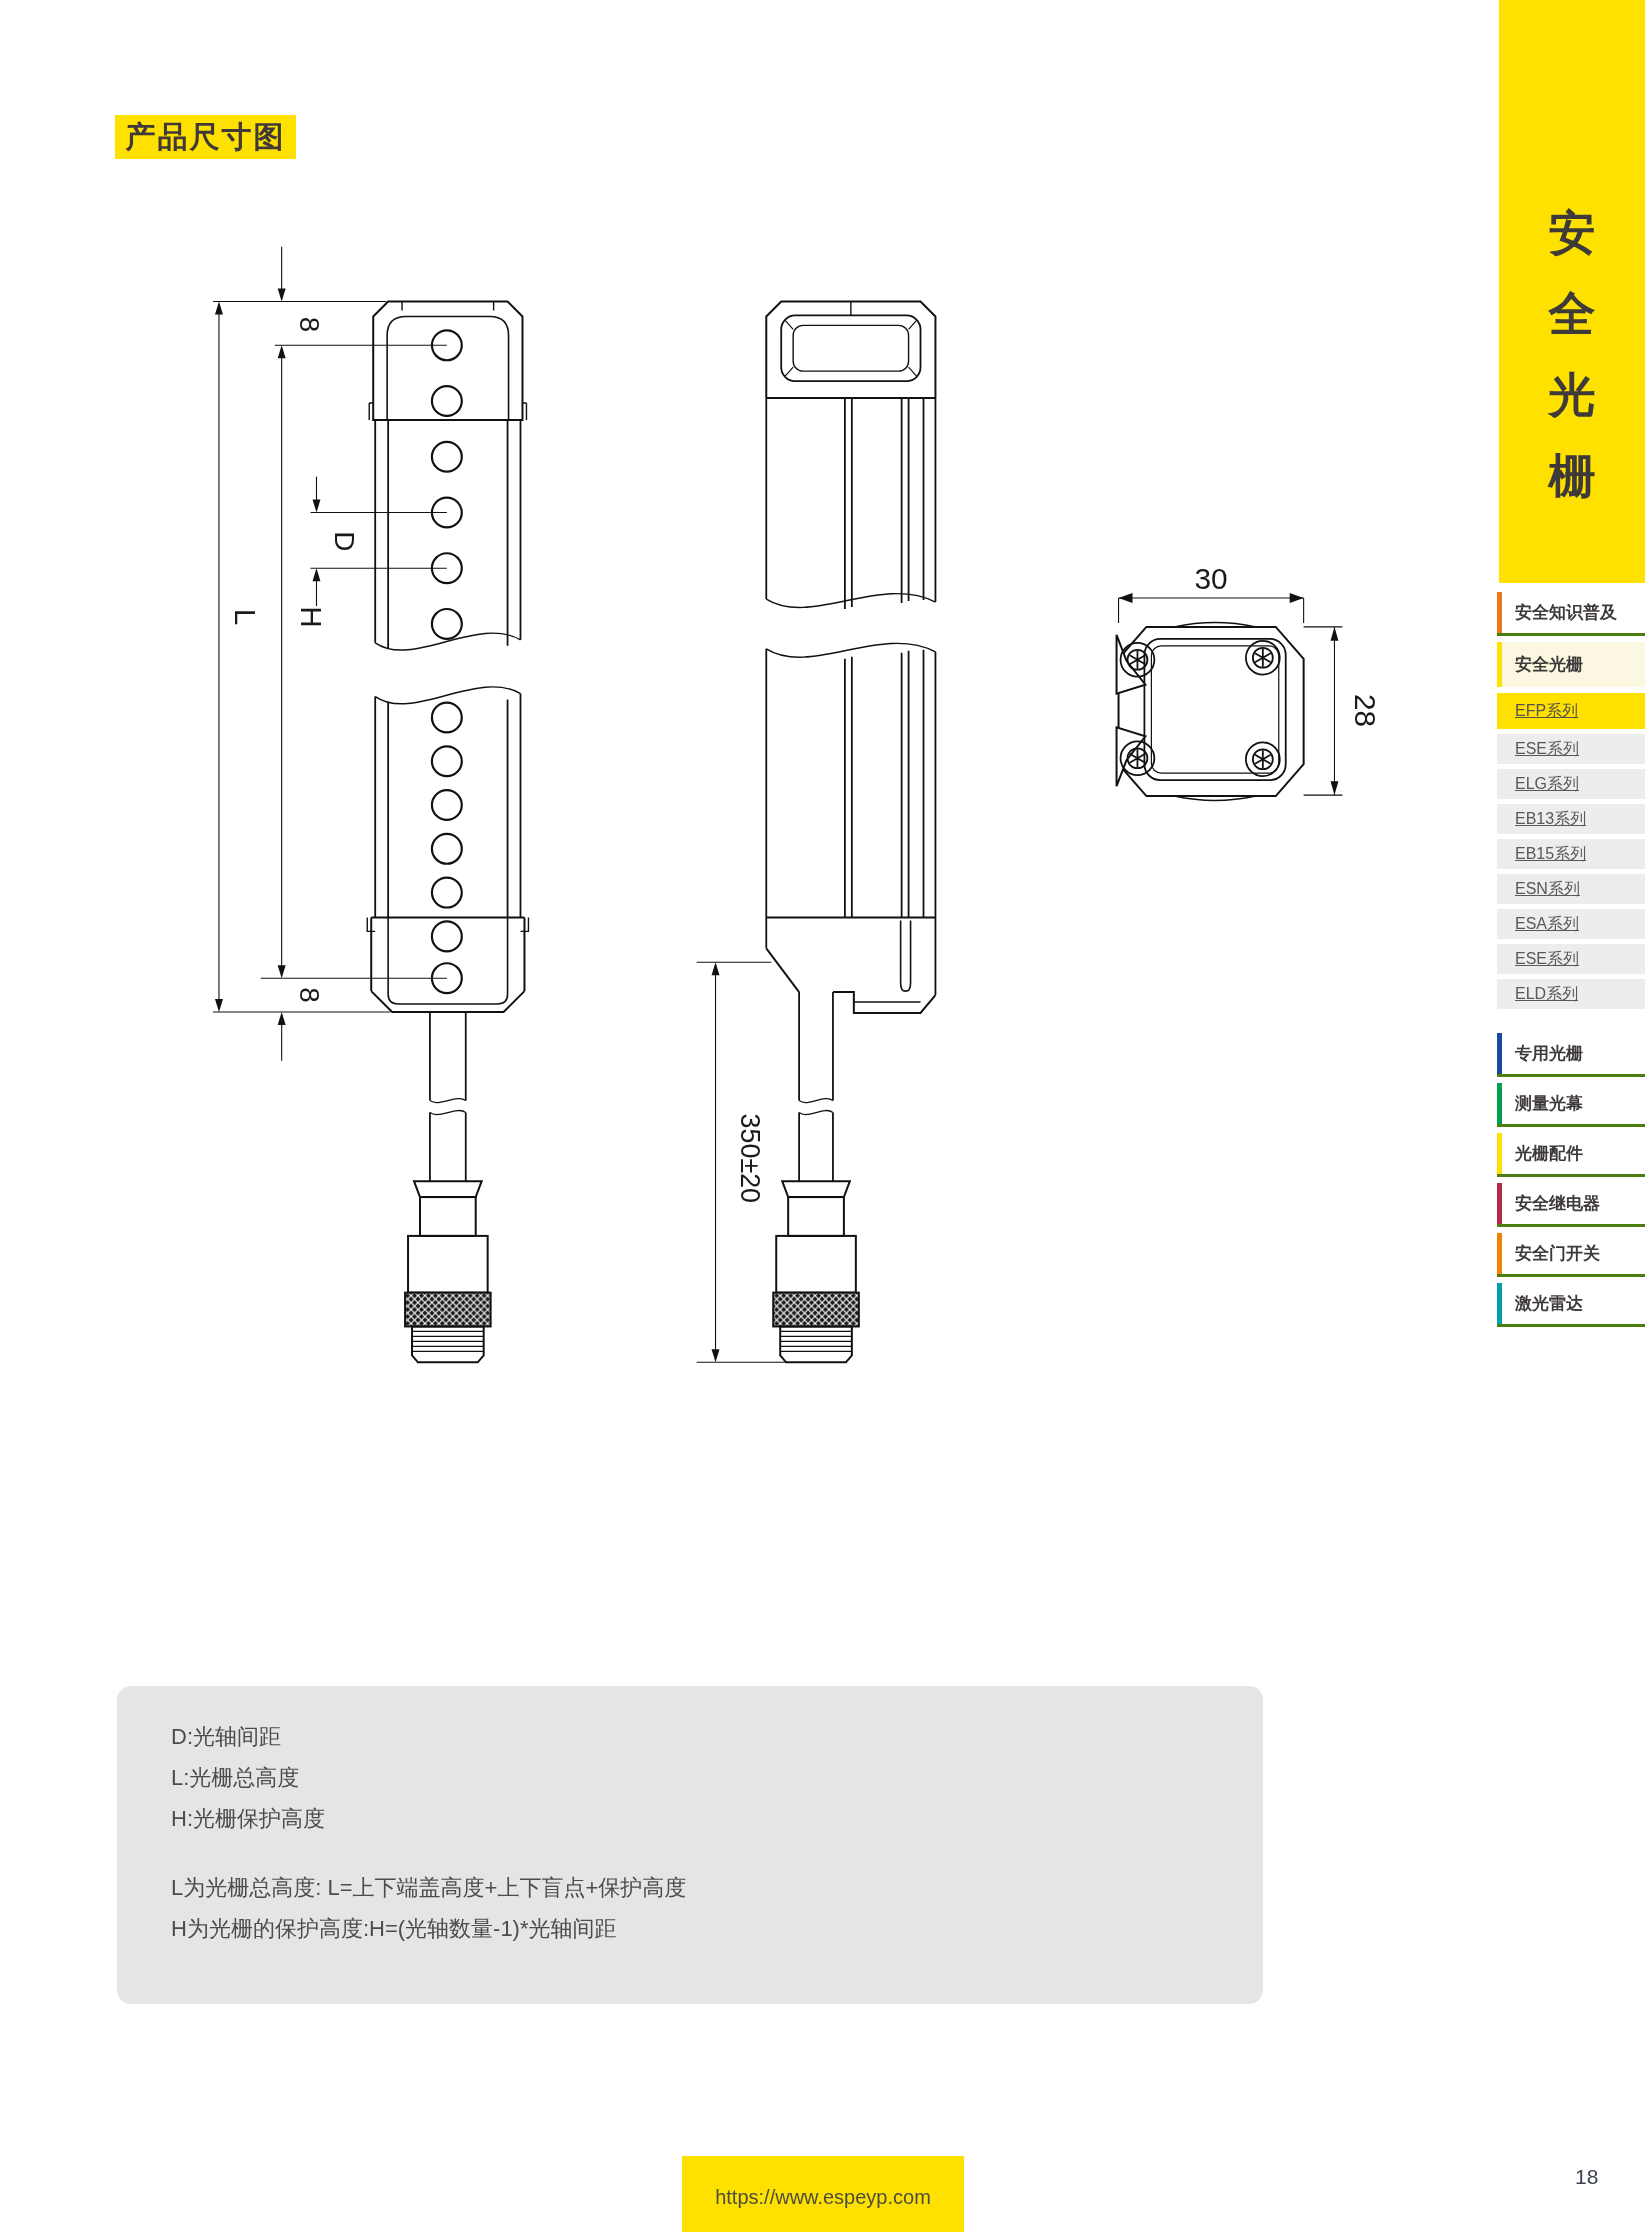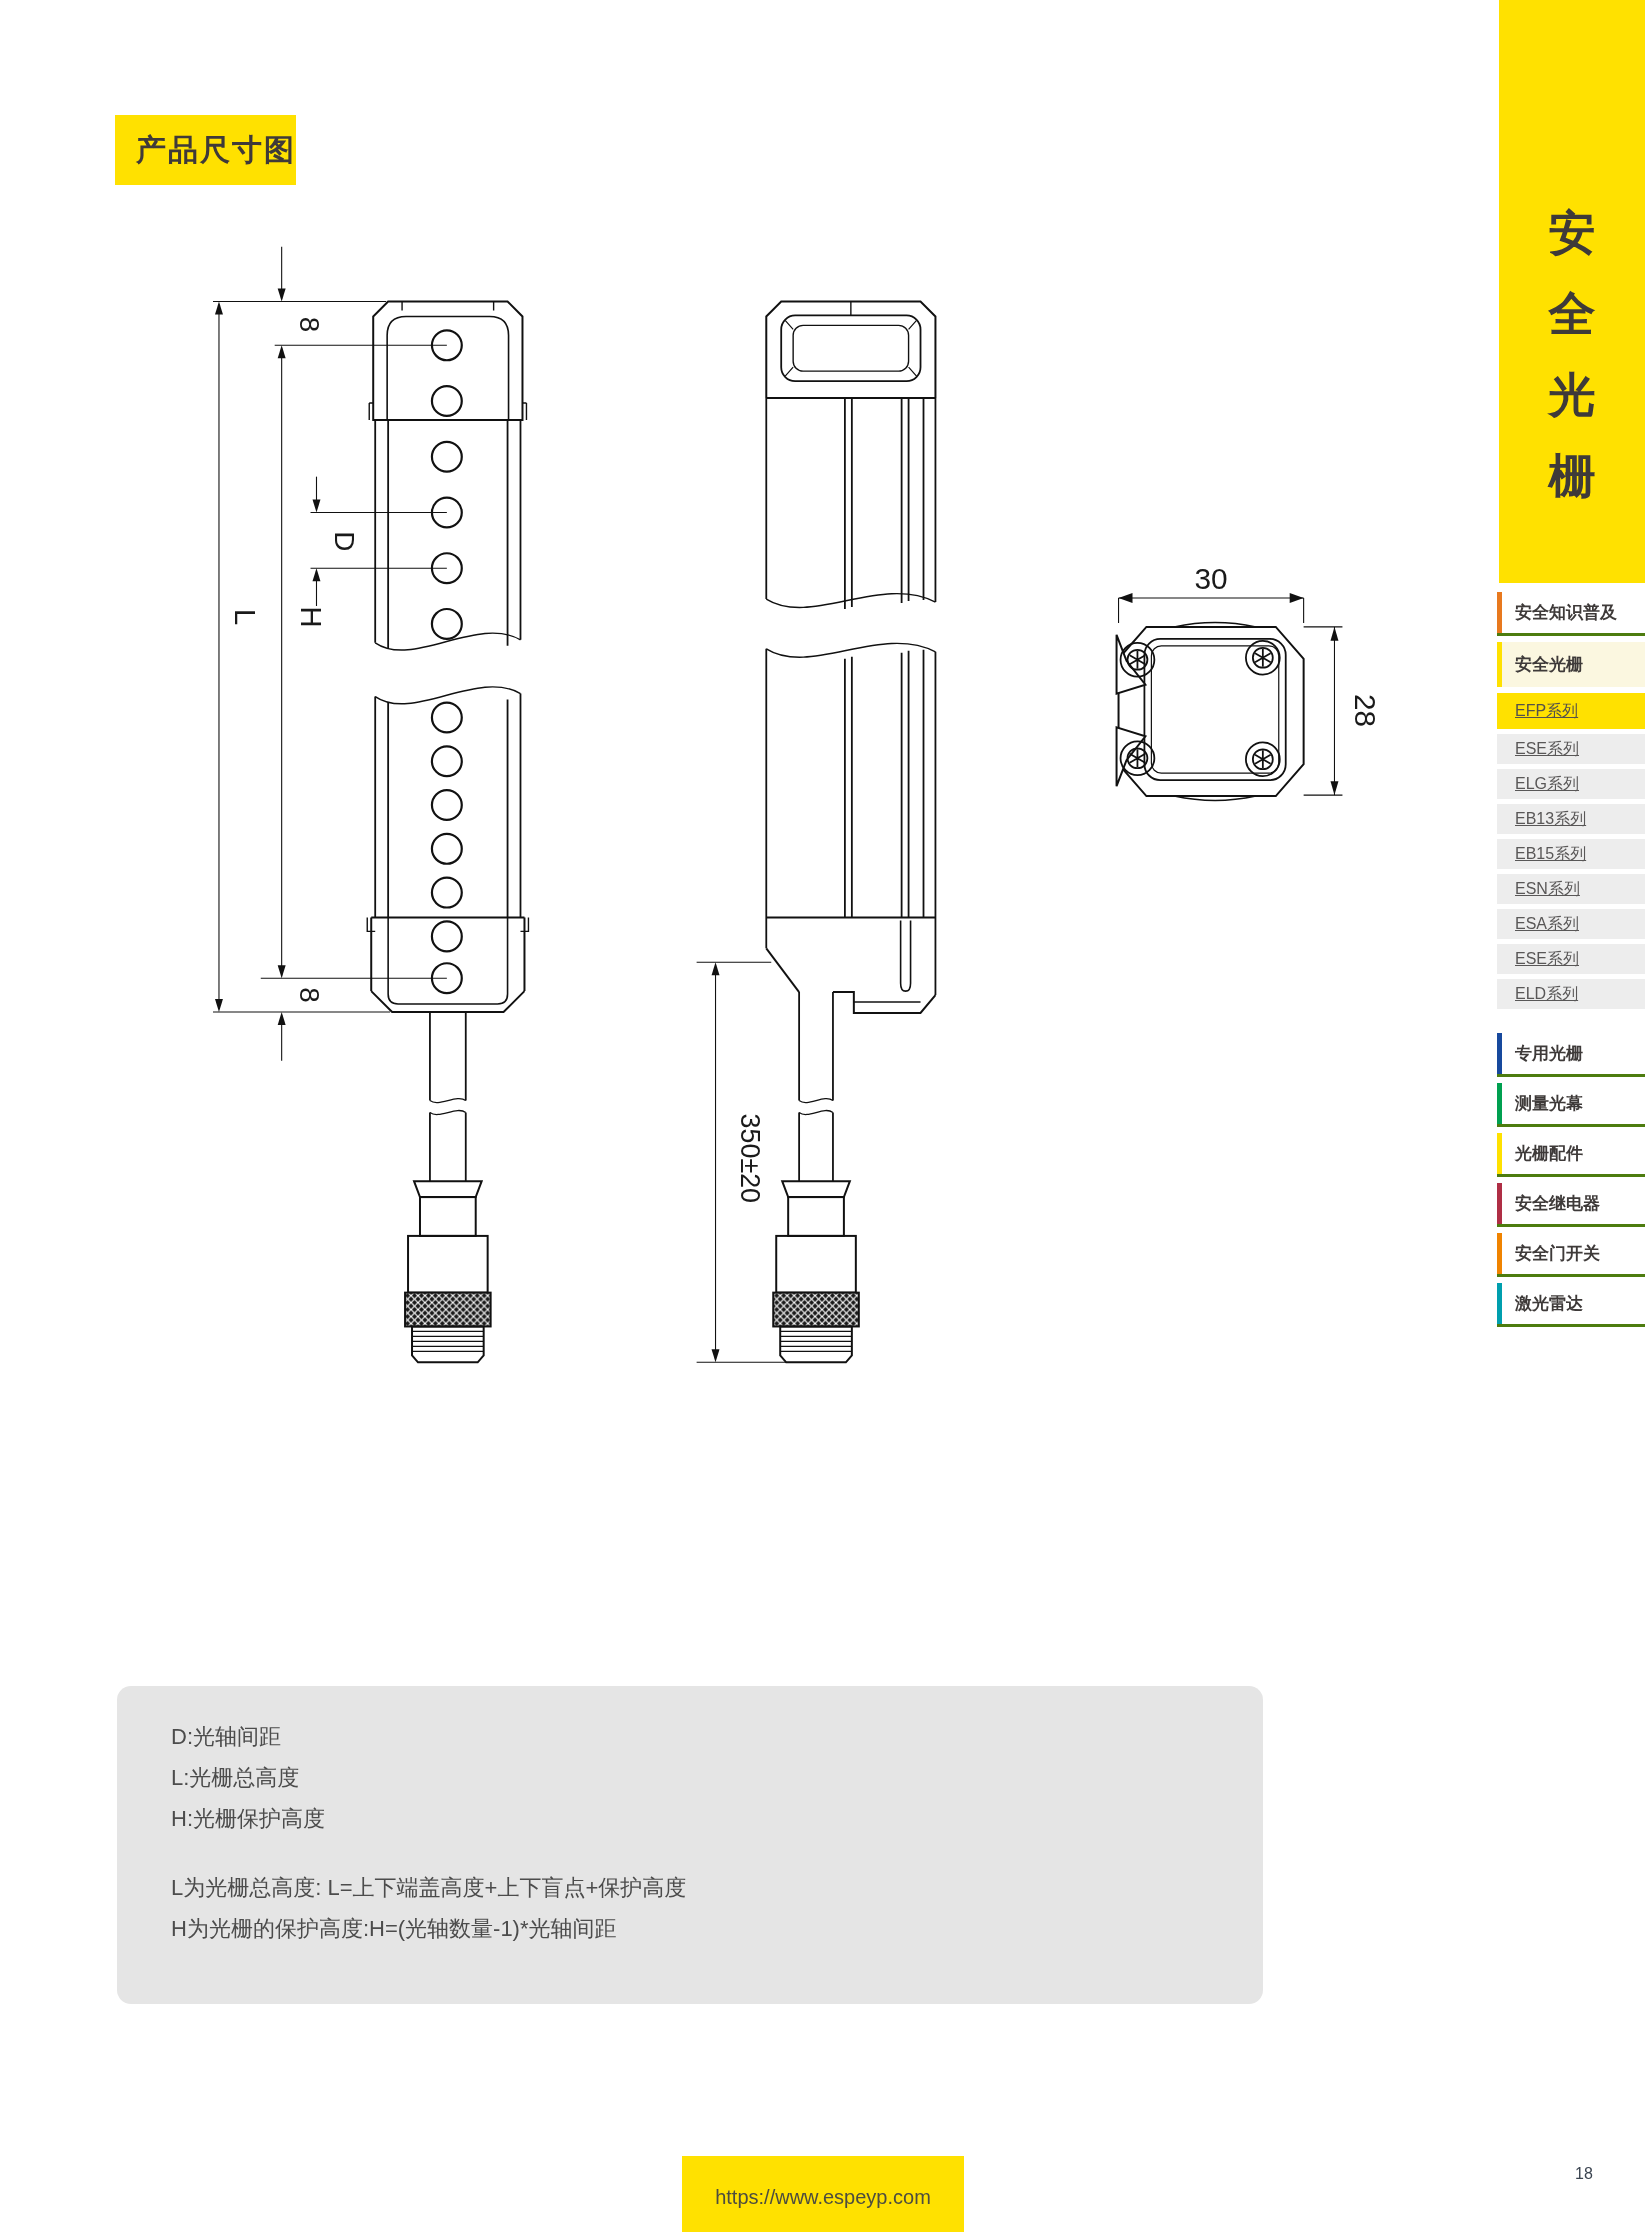--- a/index.html
+++ b/index.html
@@ -1,22 +1,22 @@
 <!DOCTYPE html>
 <html><head>
 <meta charset="utf-8">
 <style>
   html,body{margin:0;padding:0;}
   body{width:1646px;height:2233px;position:relative;background:#fff;
        font-family:"Liberation Sans","DejaVu Sans",sans-serif;overflow:hidden;}
   .abs{position:absolute;}
 
   
-  .badge{left:115px;top:115px;width:181px;height:70px;background:#FFE100;
-         display:flex;align-items:center;justify-content:flex-end;
+  .badge{left:115px;top:115px;width:181px;height:44px;background:#FFE100;
+         display:flex;align-items:center;justify-content:center;
          font-size:30px;font-weight:bold;color:#3F3A39;letter-spacing:2px;}
 
   
   .banner{left:1499px;top:0;width:146px;height:583px;background:#FFE100;
           display:flex;flex-direction:column;align-items:center;}
   .banner .chars{margin-top:209px;display:flex;flex-direction:column;gap:34px;
           font-size:47px;font-weight:bold;color:#3E3A39;line-height:1;}
 
   
   .sidebar{left:1497px;top:592px;width:148px;}
@@ -37,21 +37,21 @@
          border-radius:14px;box-sizing:border-box;padding:40px 40px 0 54px;
          font-size:22px;color:#4C4C4C;}
   .notes p{margin:0 0 19px 0;line-height:22px;}
   .notes .formula-block{margin-top:47px;}
 
   
   .footer-box{left:682px;top:2156px;width:282px;height:77px;background:#FFE100;
               display:flex;justify-content:center;align-items:flex-start;
               padding-top:30px;box-sizing:border-box;
               font-size:20px;color:#4D4D3F;}
-  .page-num{left:1575px;top:2165px;font-size:16px;color:#3B4450;}
+  .page-num{left:1575px;top:2165px;font-size:21px;color:#3B4450;}
 
   svg.drawing{left:0;top:0;}
   svg text{font-family:"Liberation Sans","DejaVu Sans",sans-serif;fill:#1a1a1a;}
 </style>
 </head>
 <body>
 
 <svg class="drawing abs" width="1646" height="2233" viewBox="0 0 1654 2244">
   <defs>
     <pattern id="knurl" width="7" height="7" patternUnits="userSpaceOnUse">

